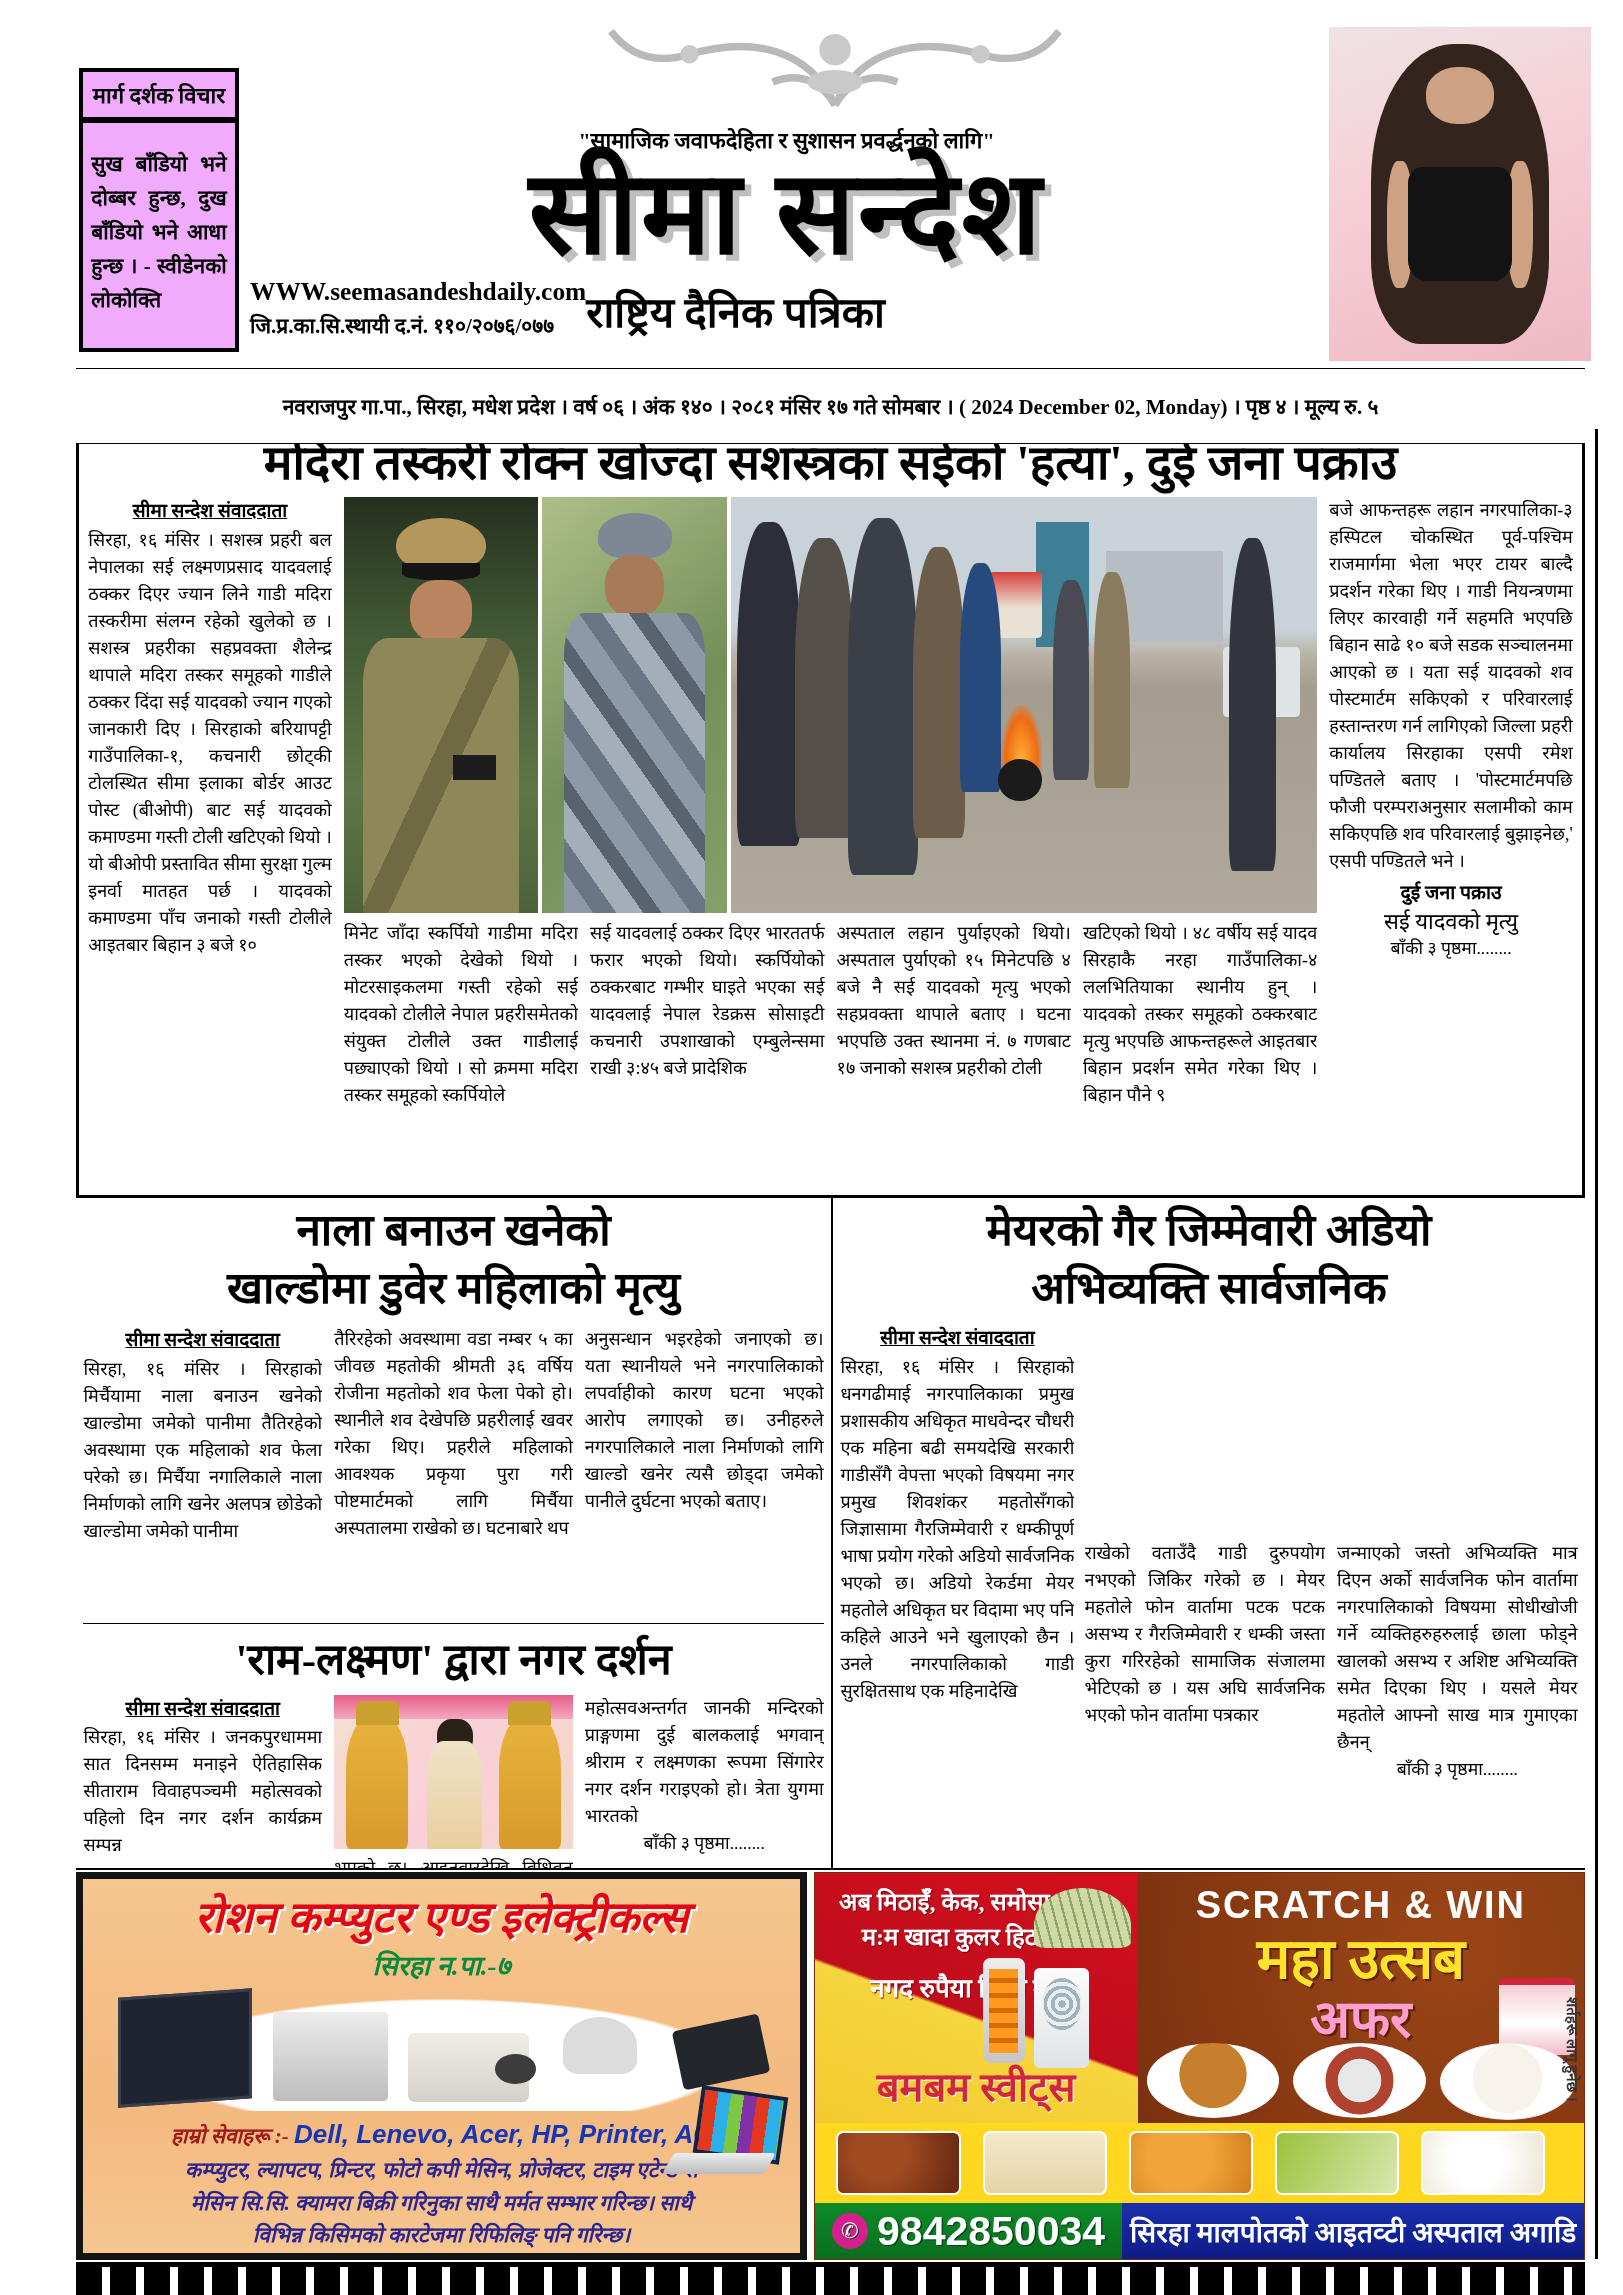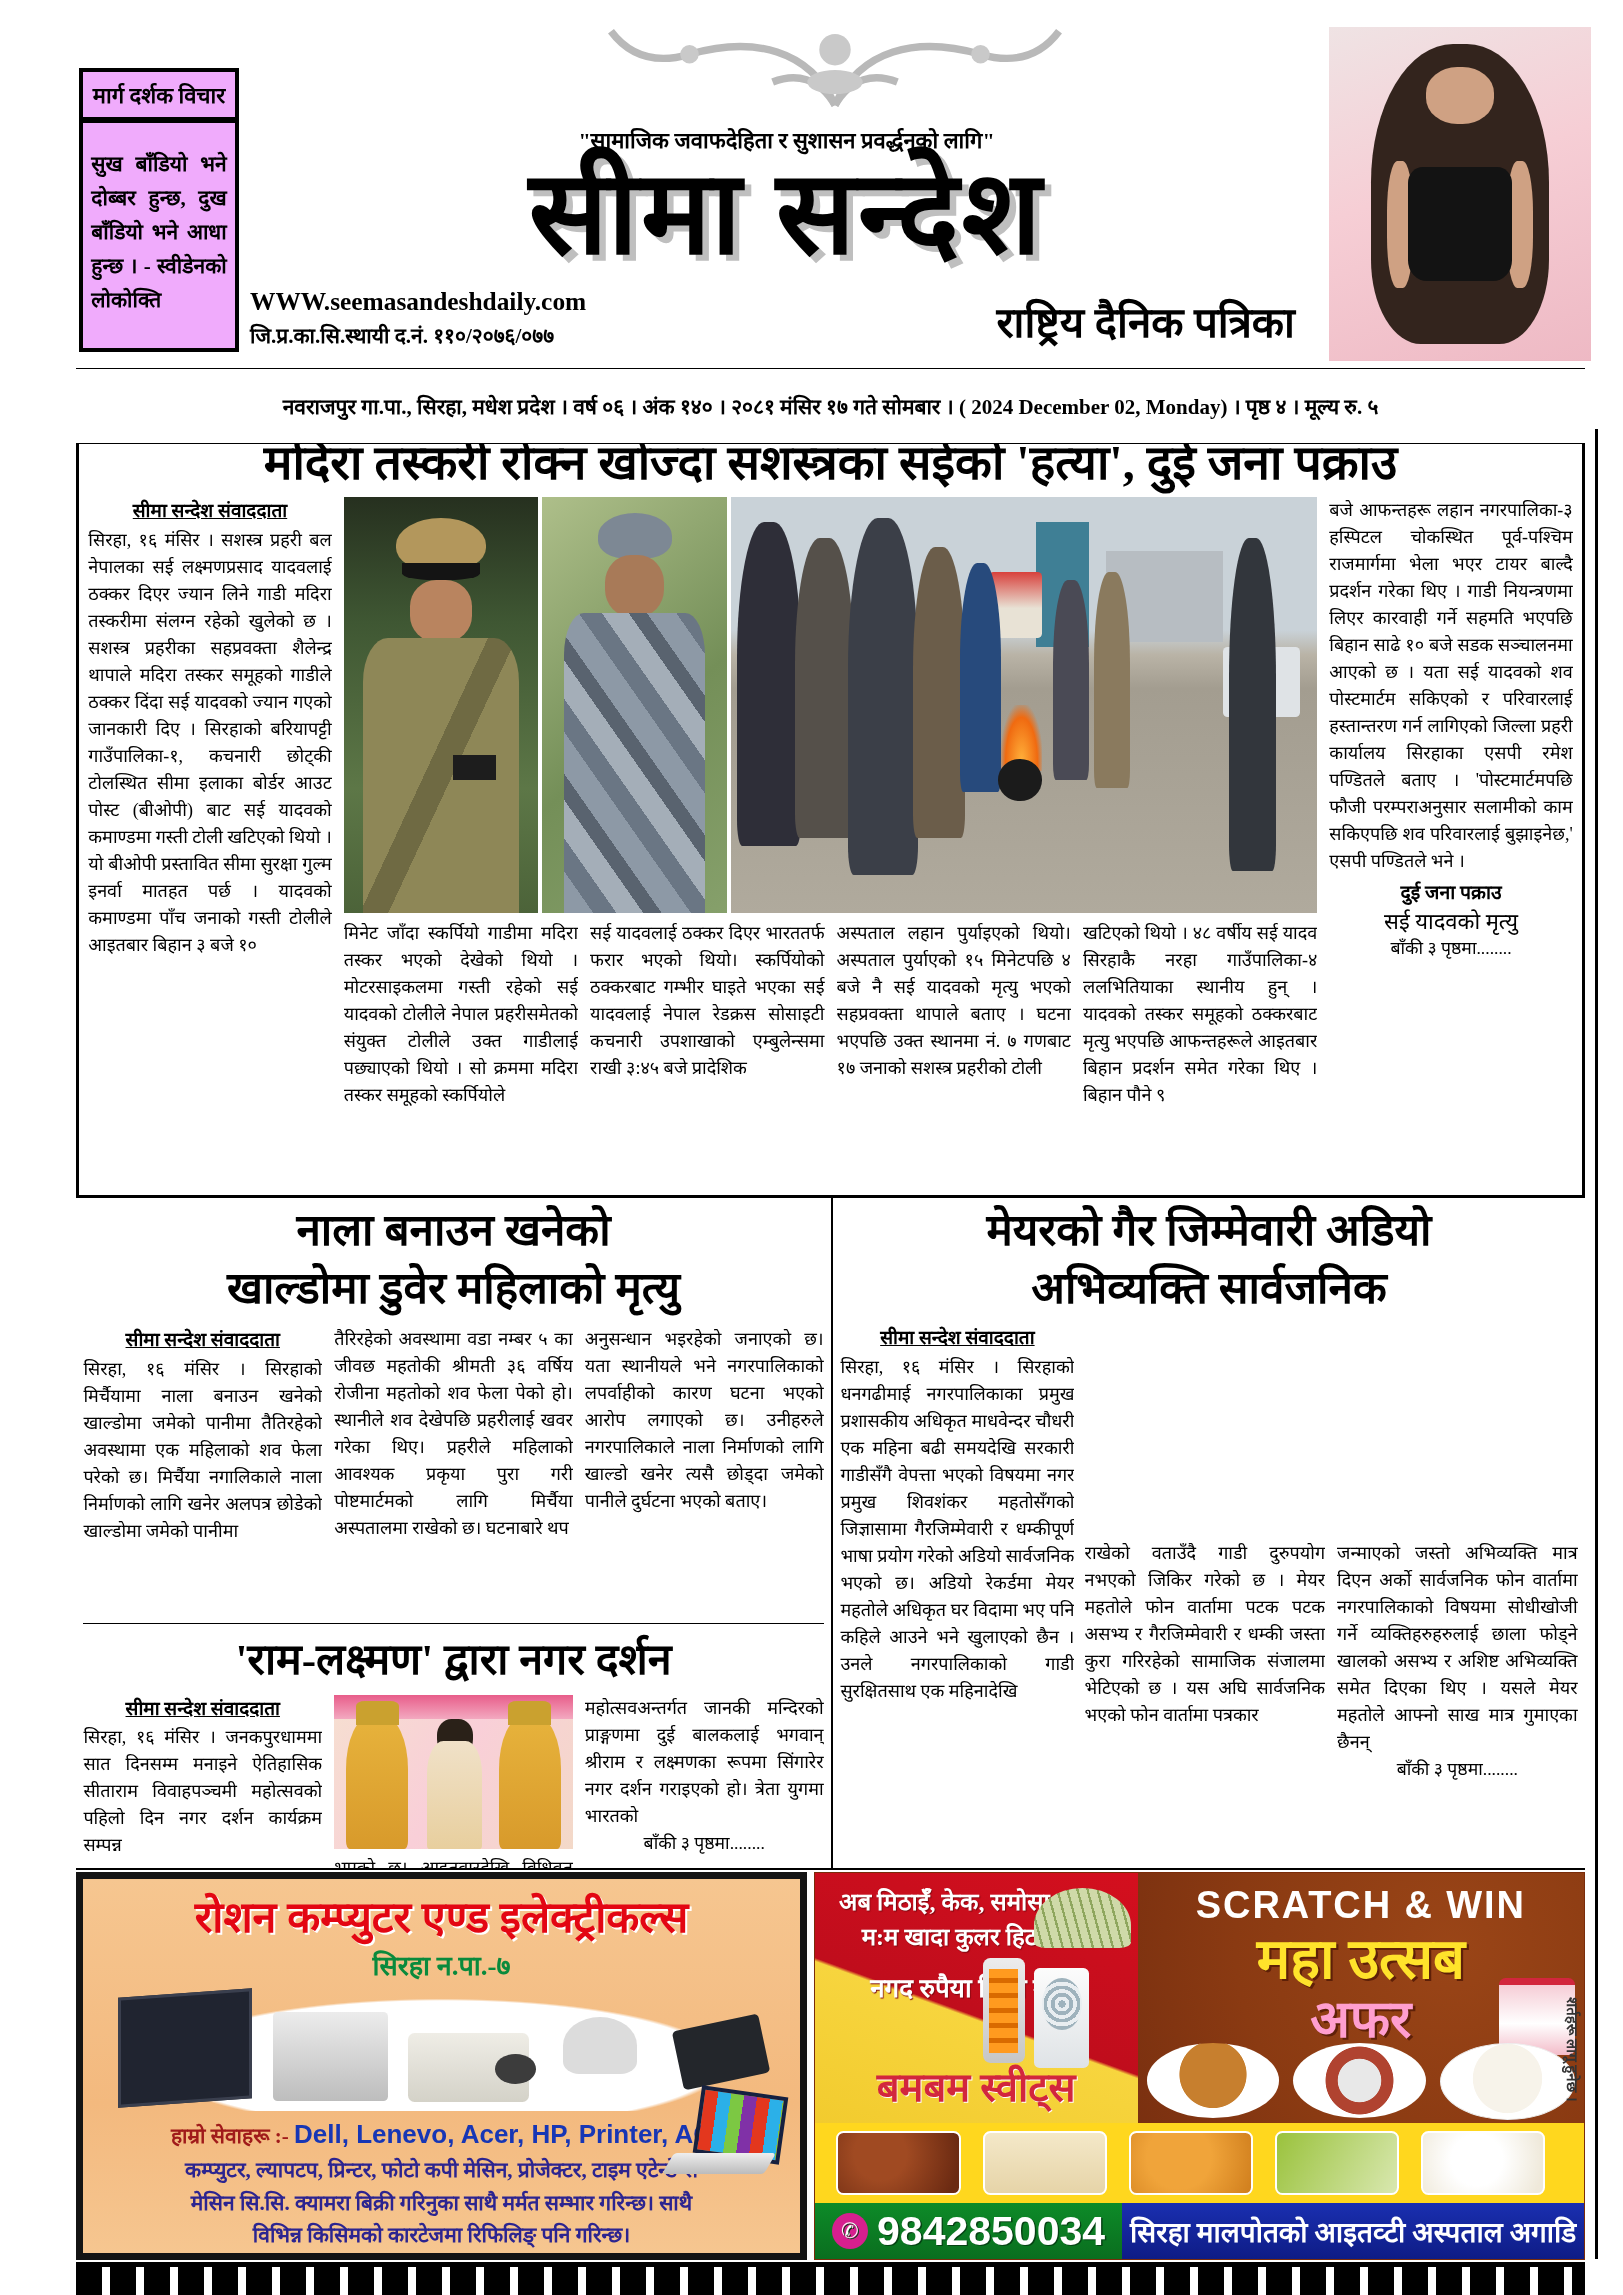--- a/index.html
+++ b/index.html
@@ -8,21 +8,21 @@
 
   
   .guidance-box{position:absolute;left:79px;top:68px;width:160px;height:284px;border:4.2px solid #000;box-sizing:border-box;background:#f0abfc;z-index:3;}
   .guidance-title{font-size:22px;font-weight:bold;text-align:center;padding:7.4px 1.9px;border-bottom:6px solid #000;}
   .guidance-quote{font-size:21px;font-weight:bold;padding:24px 8.3px 0 8.3px;text-align:justify;line-height:1.62;}
 
   .flourish{position:absolute;left:430px;top:22px;width:810px;height:97px;z-index:0;}
   .masthead{position:absolute;left:250px;top:46px;width:1073px;text-align:center;z-index:2;}
   .tagline{margin-top:78px;font-size:22px;font-weight:bold;}
   .mast-title{font-size:117px;font-weight:bold;line-height:1.02;letter-spacing:2.8px;text-shadow:6.5px 5.6px 0 #bfbfbf;}
-  .mast-row{display:flex;justify-content:space-between;align-items:flex-end;margin-top:14px;}
+  .mast-row{display:flex;justify-content:flex-start;align-items:flex-end;margin-top:4px;}
   .mast-left{text-align:left;}
   .website{font-size:25.4px;font-weight:bold;}
   .registration{font-size:21px;font-weight:bold;margin-top:4.6px;}
   .mast-subtitle{font-size:42px;font-weight:bold;padding-right:28px;}
 
   .model-photo{position:absolute;left:1329px;top:27px;width:262px;height:334px;overflow:hidden;
       background:linear-gradient(160deg,#efe3e4 0%,#f6ced5 45%,#eeb9c4 100%);z-index:3;}
   .md-hair{position:absolute;left:16%;top:5%;width:68%;height:90%;background:#33241d;border-radius:46% 46% 28% 28%;}
   .md-face{position:absolute;left:37%;top:12%;width:26%;height:17%;background:#cfa183;border-radius:46%;}
   .md-armL{position:absolute;left:22%;top:40%;width:10%;height:38%;background:#cfa183;border-radius:40%;}
@@ -99,21 +99,21 @@
   .bd-side{position:absolute;left:4%;top:16%;width:15%;height:68%;background:#e7e2d6;}
   .bd-fence{position:absolute;left:0;bottom:0;width:30%;height:25%;background:repeating-linear-gradient(0deg,#8a4b38 0 11px,#b5774f 11px 17.6px);}
   .bd-sign{position:absolute;right:1.5%;top:52%;width:17%;height:30%;background:#fff;border:1.9px solid #c9c9c9;
       display:flex;align-items:center;justify-content:center;text-align:center;color:#c40000;font-weight:bold;font-size:9.3px;line-height:1.3;padding:1.9px;box-sizing:border-box;}
   .a3-subcols{display:flex;gap:12px;flex:1;margin-top:6.5px;overflow:hidden;}
   .a3-subcol{flex:1;min-width:0;overflow:hidden;}
 
   
   .ads{position:absolute;left:76px;top:1872px;width:1509px;height:388px;display:flex;gap:6.5px;box-sizing:border-box;}
   .ad-left{width:731px;flex:none;border:7.4px solid #141414;box-sizing:border-box;position:relative;
-      background:linear-gradient(180deg,#f6c690 0%,#f3b97e 60%,#f6c690 100%);display:flex;flex-direction:column;align-items:center;overflow:hidden;}
+      background:linear-gradient(180deg,#f6c690 0%,#f3b97e 60%,#f6c690 100%);display:flex;flex-direction:column;align-items:center;overflow:hidden;font-style:italic;}
   .ad-left-title{color:#e30613;font-weight:bold;font-size:43px;margin-top:7.4px;text-shadow:1.9px 1.9px 0 #ffffff;white-space:nowrap;}
   .ad-left-sub{color:#0a8a3c;font-weight:bold;font-size:27px;margin-top:0.9px;}
   .equipment{position:relative;width:94%;height:124px;margin-top:3.7px;flex:none;
       background:radial-gradient(ellipse at 50% 62%,#ffffff 58%,rgba(255,255,255,0) 60%);}
   .eq-monitor{position:absolute;left:2%;bottom:6%;width:19%;height:84%;background:#202430;border:3.7px solid #3a3f4e;transform:skewY(-4deg);}
   .eq-printer{position:absolute;left:25%;bottom:8%;width:17%;height:72%;background:linear-gradient(#ececec,#bdbdbd);border-radius:4.6px;}
   .eq-projector{position:absolute;left:45%;bottom:7%;width:18%;height:56%;background:linear-gradient(#efede6,#d4d2c8);border-radius:6.5px;}
   .eq-lens{position:absolute;left:58%;bottom:22%;width:6%;height:24%;background:#3c3c3c;border-radius:50%;}
   .eq-cctv{position:absolute;left:68%;bottom:30%;width:11%;height:46%;background:#dcdcdc;border-radius:50% 50% 22% 22%;}
   .eq-cam{position:absolute;right:2%;bottom:24%;width:13%;height:48%;background:#23262b;border-radius:4.6px;transform:rotate(-12deg);}

